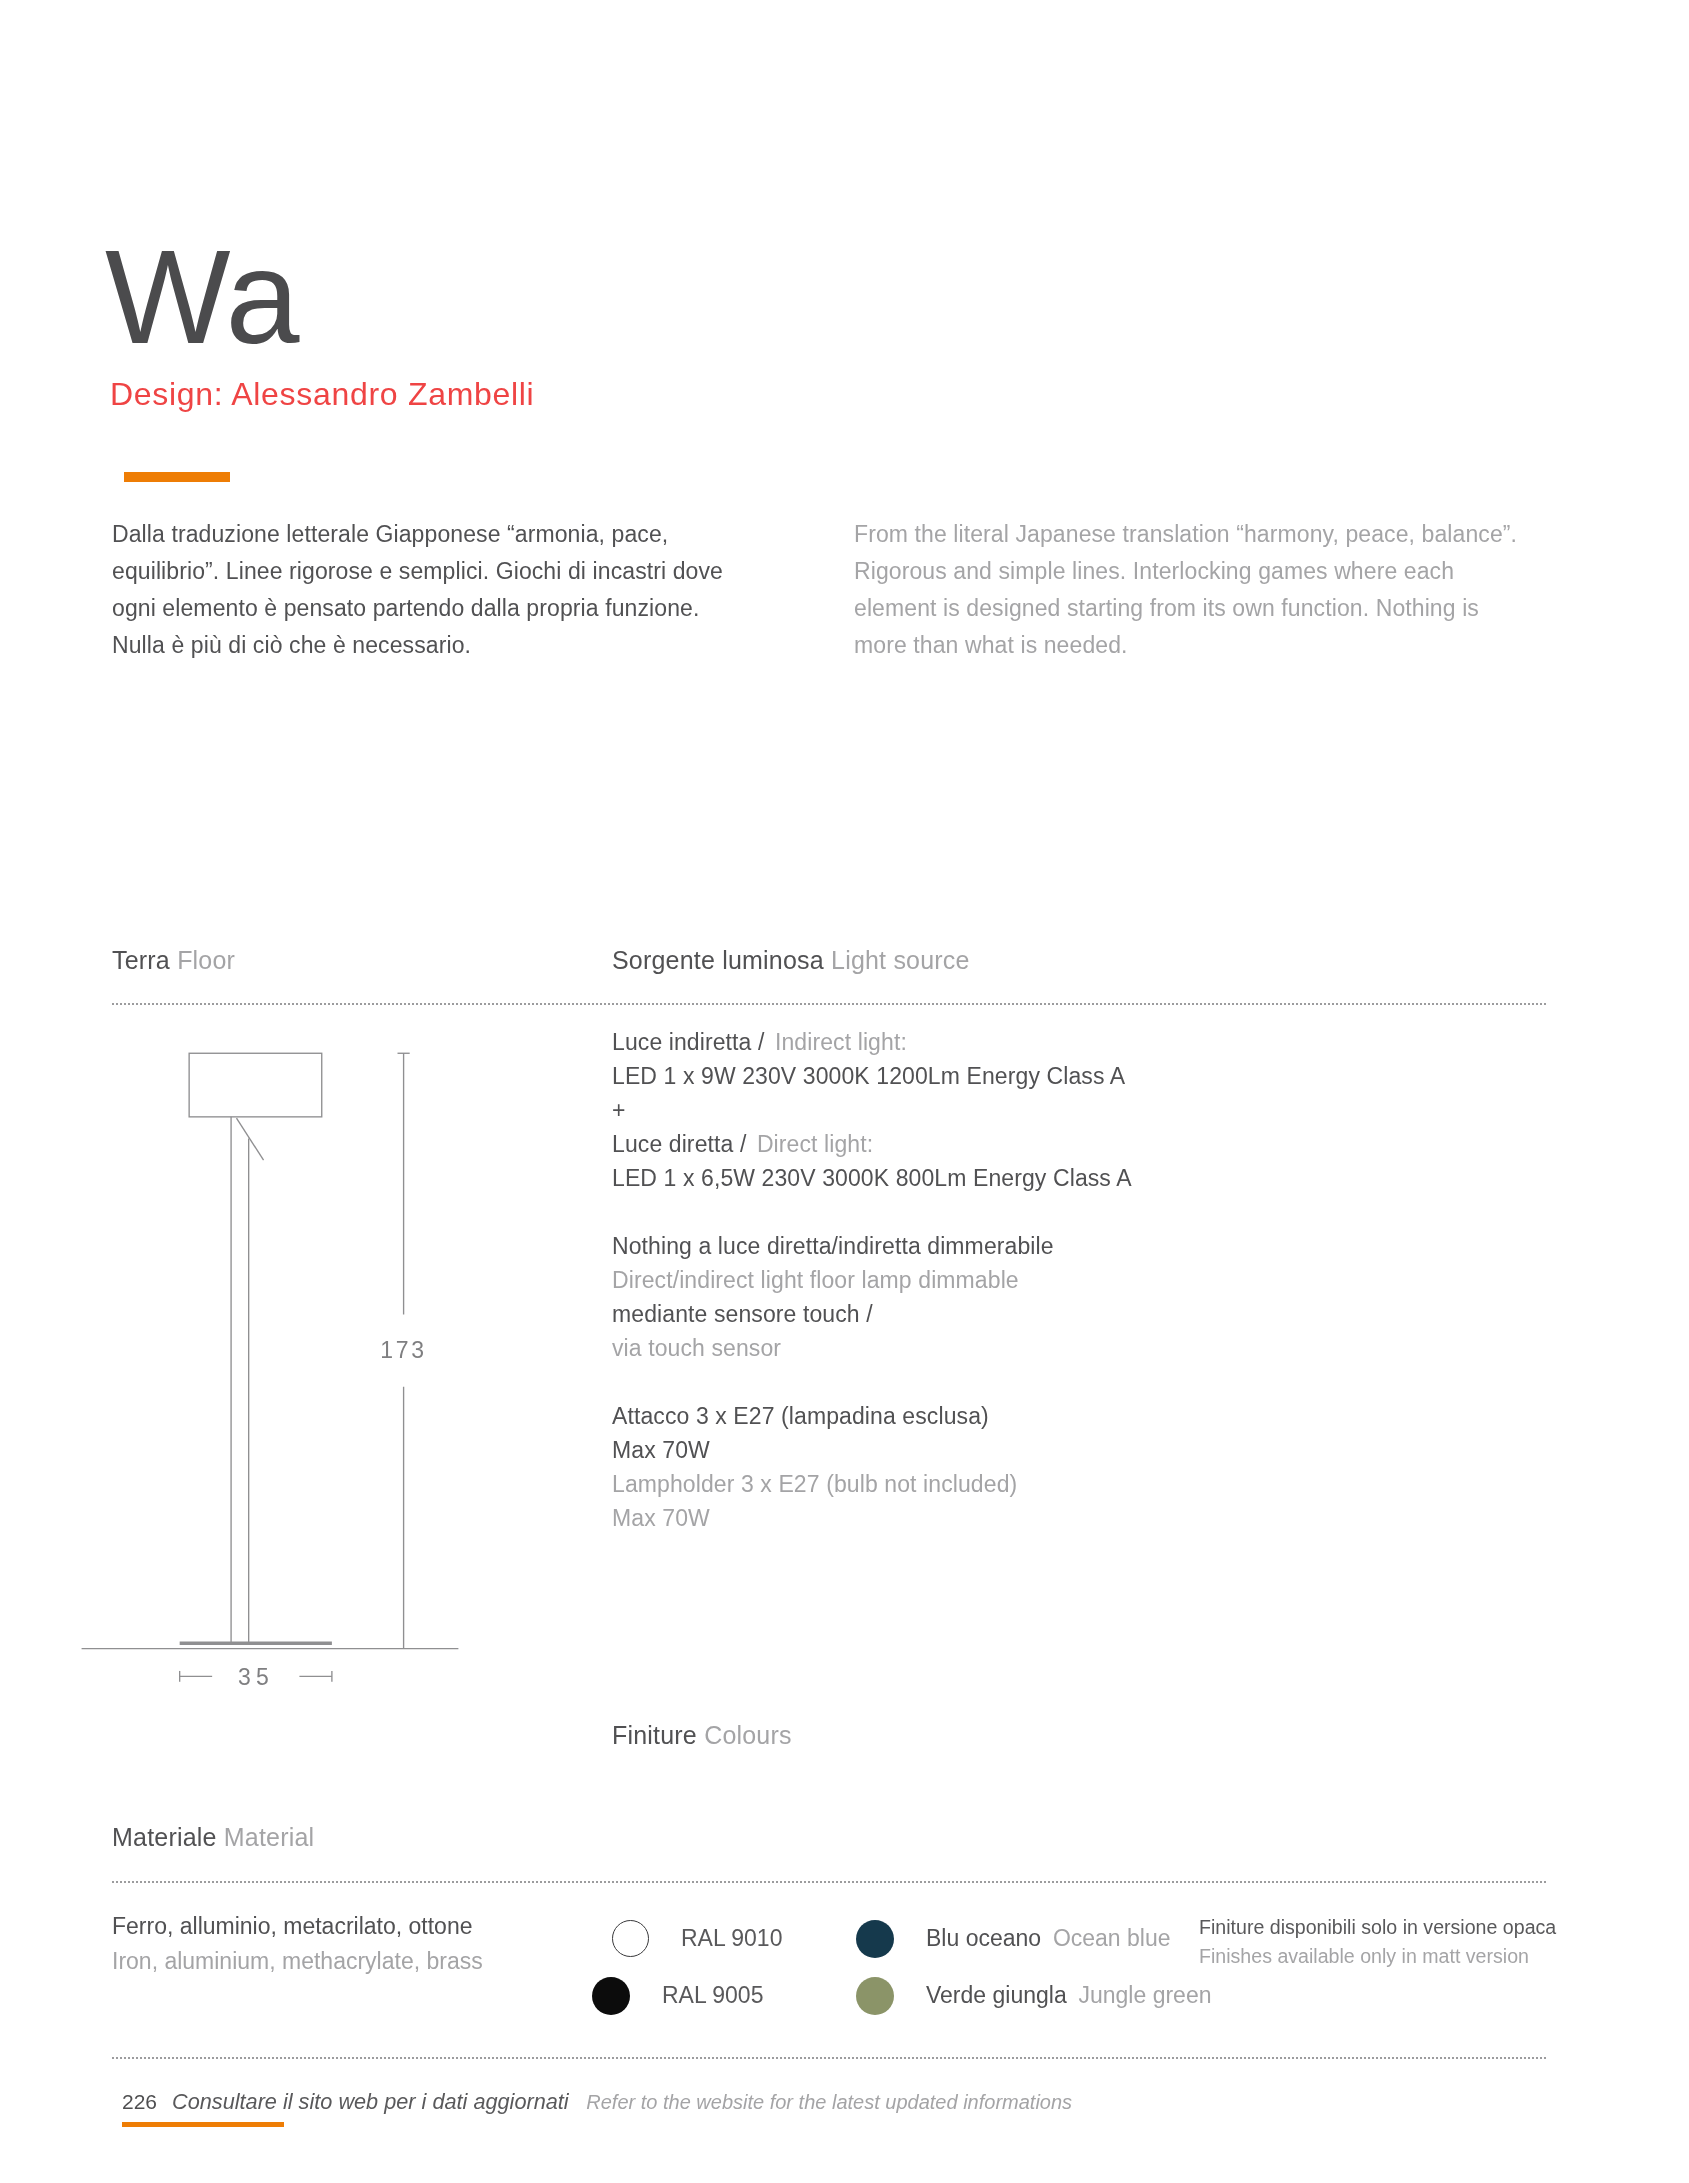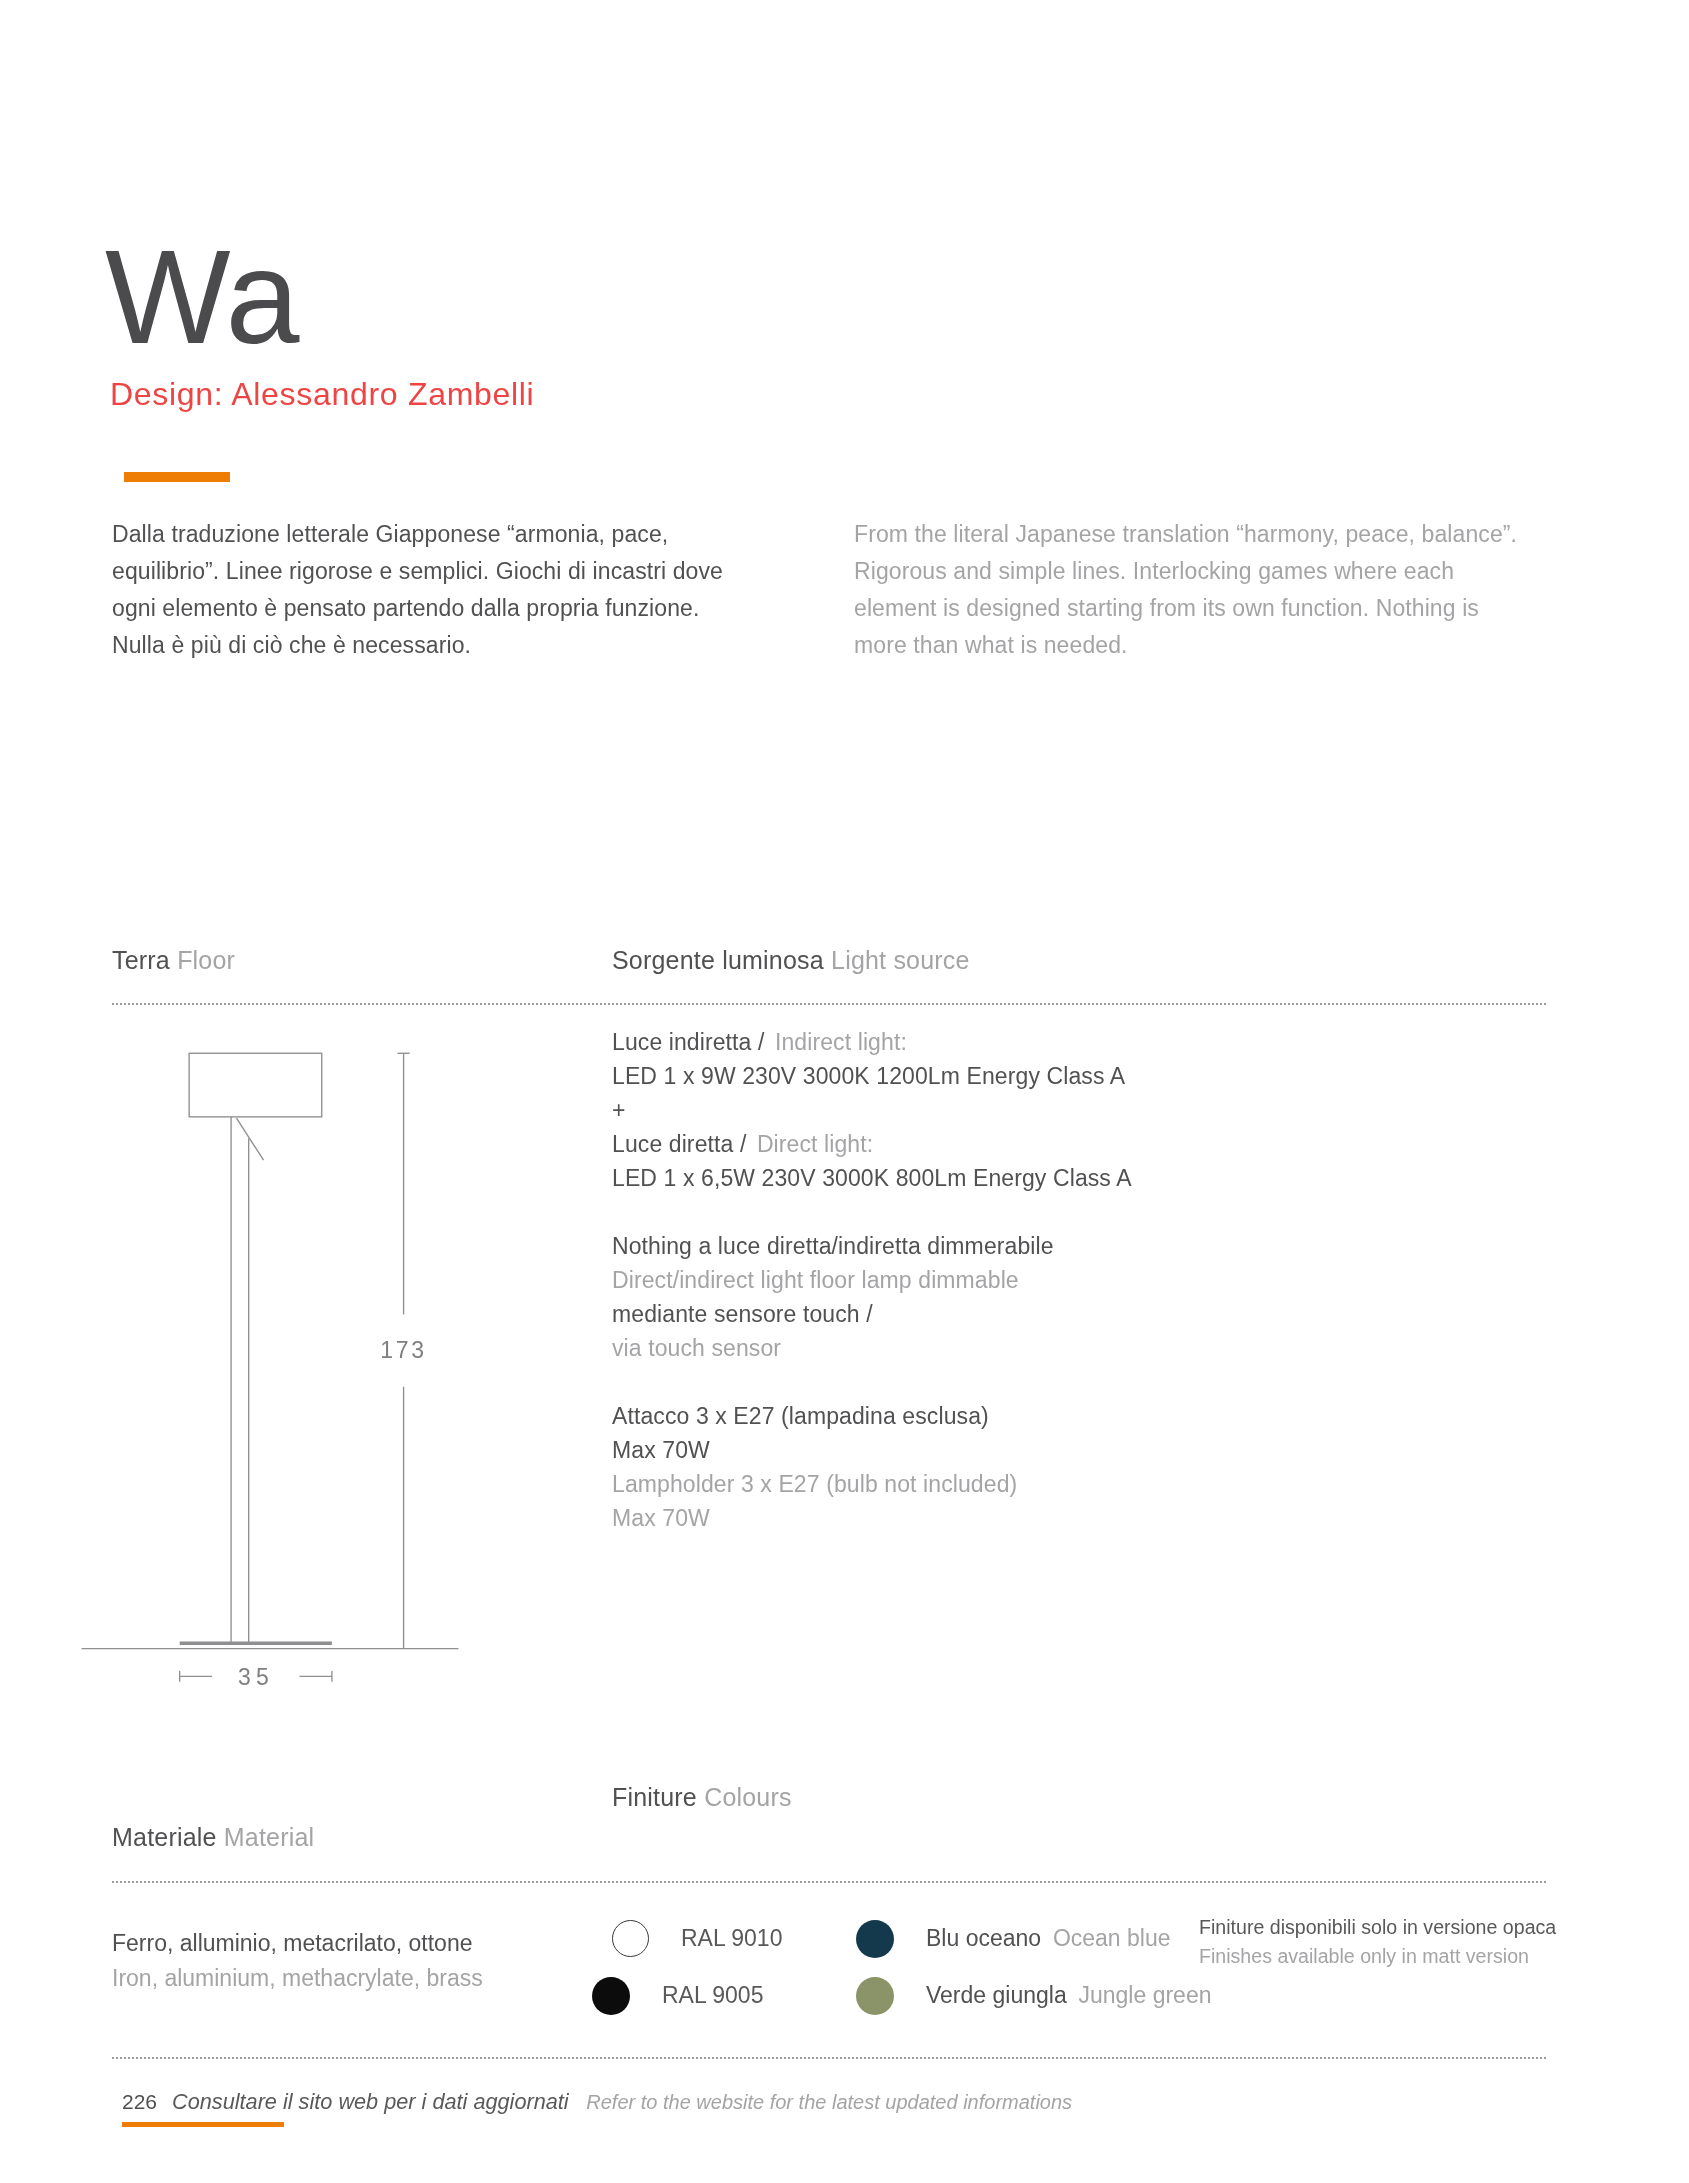--- a/index.html
+++ b/index.html
@@ -26,35 +26,35 @@
   .bar-footer { left:122px; top:2122px; width:162px; height:5.4px; }
 
   .body-text { font-size:23px; line-height:37px; font-weight:400; letter-spacing:0.1px; }
   .para-it { left:112px;  top:516px; width:612px;  }
   .para-en { left:854px; top:516px; width:683px; }
 
   .sec-header { font-size:25px; font-weight:400; letter-spacing:0.2px; }
   .hdr-terra    { left:112px; top:946px; }
   .hdr-sorgente { left:612px; top:946px; }
   .hdr-materiale{ left:112px; top:1823px; }
-  .hdr-finiture { left:612px; top:1783px; }
+  .hdr-finiture { left:612px; top:1721px; }
 
   .dotline { height:0; border-top:2px dotted #9c9c9e; left:112px; width:1434px; }
   .dot-1 { top:1003px; }
   .dot-2 { top:1881px; }
   .dot-3 { top:2057px; }
 
   .drawing { left:68px; top:1035px; }
 
   .spec { left:612px; top:1025px; font-size:23px; line-height:34px; letter-spacing:0.1px; }
   .spec-block { margin:0 0 34px 0; }
   .spec-line { white-space:nowrap; }
   .spec-line .t-dark { margin-right:4px; }
 
-  .material-text { left:112px; top:1909px; font-size:23px; line-height:35px;margin-top:17px; }
+  .material-text { left:112px; top:1909px; font-size:23px; line-height:35px; }
 
   .swatch-row { display:flex; align-items:center; gap:32px; height:39px; }
   .sw-r1a { left:612px;  top:1919px; }
   .sw-r2a { left:592px;  top:1976px; }
   .sw-r1b { left:856px; top:1919px; }
   .sw-r2b { left:856px; top:1976px; }
   .swatch { width:38px; height:38px; border-radius:50%; flex:0 0 auto; }
   .swatch-outlined { border:1.4px solid #39393b; width:35px; height:35px; }
   .swatch-label { font-size:23px; white-space:nowrap; }
   .swatch-label .t-dark { margin-right:5.4px; }

